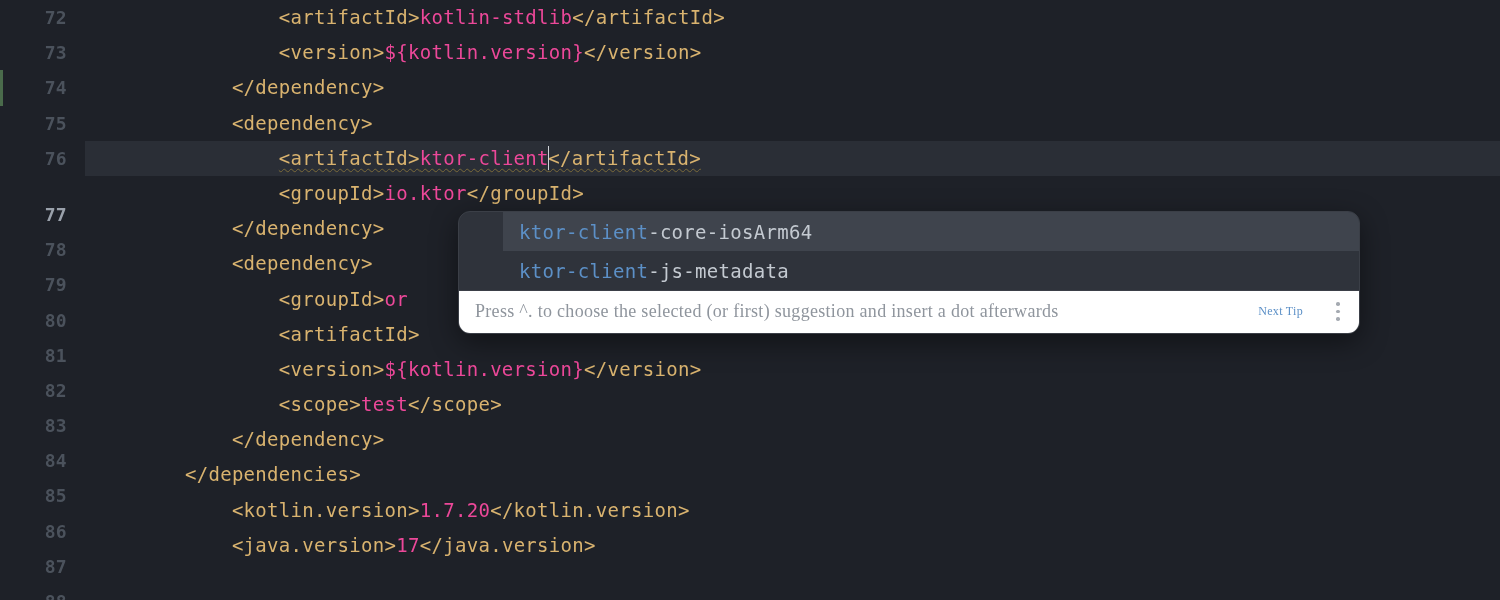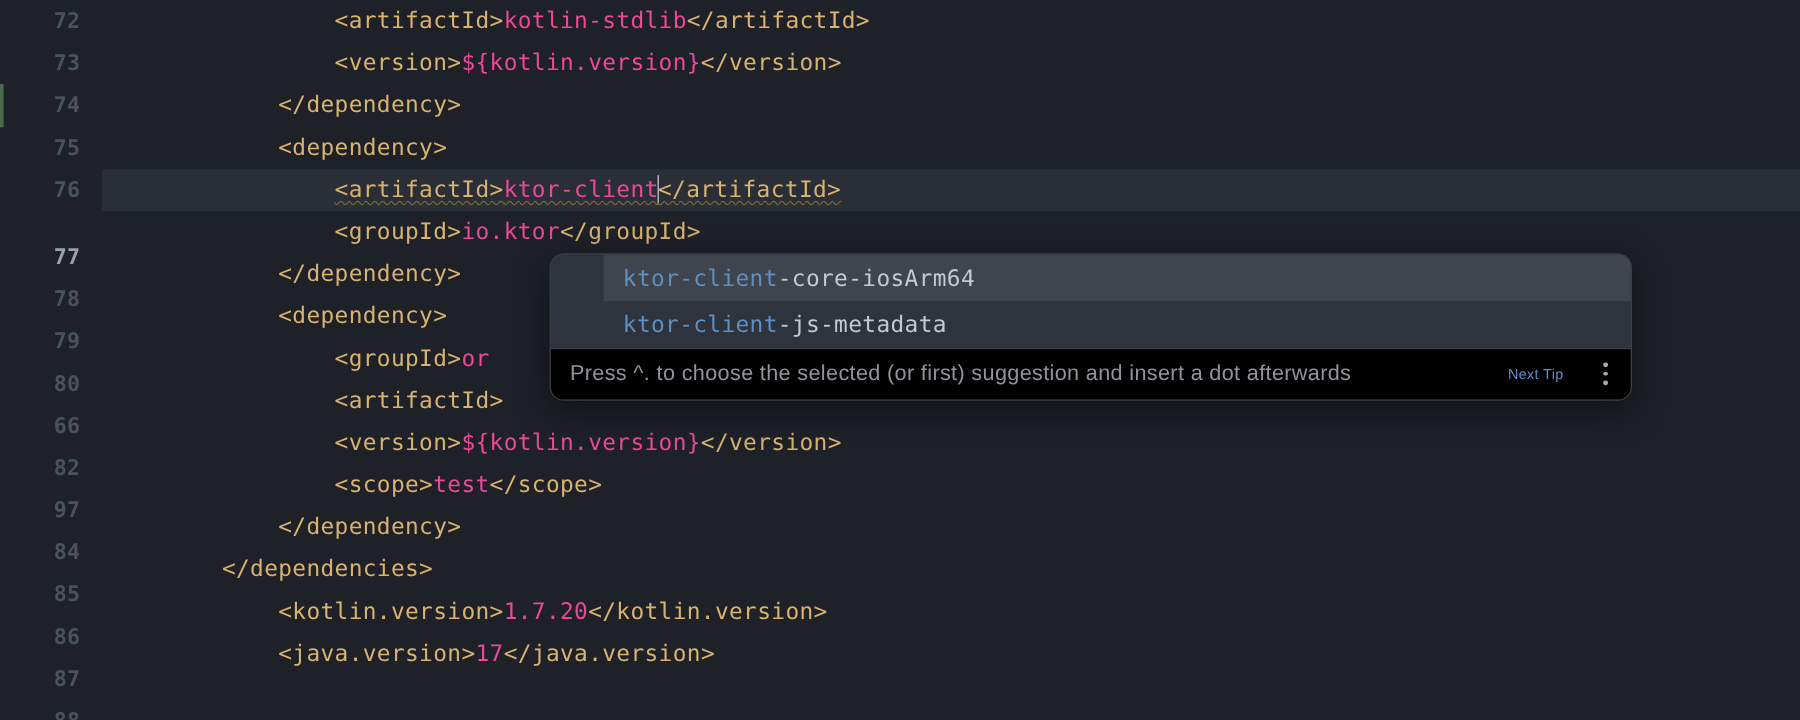--- a/index.html
+++ b/index.html
@@ -97,25 +97,25 @@
     .popup-item.selected { background: #3f444d; }
 
     .match { color: #5c90c7; }
     .rest  { color: #c4cad1; }
 
     .popup-hint {
       padding: 10px 14px 11px 16px;
       display: flex;
       align-items: center;
       gap: 10px;
-      font-family: Liberation Sans, sans-serif;
+      font-family: Liberation Serif, serif;
       font-size: 18px;
       color: #8f959d;
       border-top: 1px solid #3b3f47;
-      background: #000000;
+      background: #ffffff;
     }
 
     .popup-hint .hint-text { flex: 0 0 auto; }
     .popup-hint .spacer { flex: 1; }
 
     .next-tip {
       color: #5c90c7;
       cursor: pointer;
       font-size: 12px;
     }
@@ -158,23 +158,23 @@
   <div class="gutter">
     <div class="gutter-line">72</div>
     <div class="gutter-line">73</div>
     <div class="gutter-line">74</div>
     <div class="gutter-line">75</div>
     <div class="gutter-line">76</div>
     <div class="gutter-line current">77</div>
     <div class="gutter-line">78</div>
     <div class="gutter-line">79</div>
     <div class="gutter-line">80</div>
-    <div class="gutter-line">66</div>
+    <div class="gutter-line">81</div>
     <div class="gutter-line">82</div>
-    <div class="gutter-line">97</div>
+    <div class="gutter-line">83</div>
     <div class="gutter-line">84</div>
     <div class="gutter-line">85</div>
     <div class="gutter-line">86</div>
     <div class="gutter-line">87</div>
     <div class="gutter-line">88</div>
   </div>
 
   <div class="code-area">
 
     <div class="line"><span class="txt">                </span><span class="tag">&lt;artifactId&gt;</span><span class="txt">kotlin-stdlib</span><span class="tag">&lt;/artifactId&gt;</span></div>

